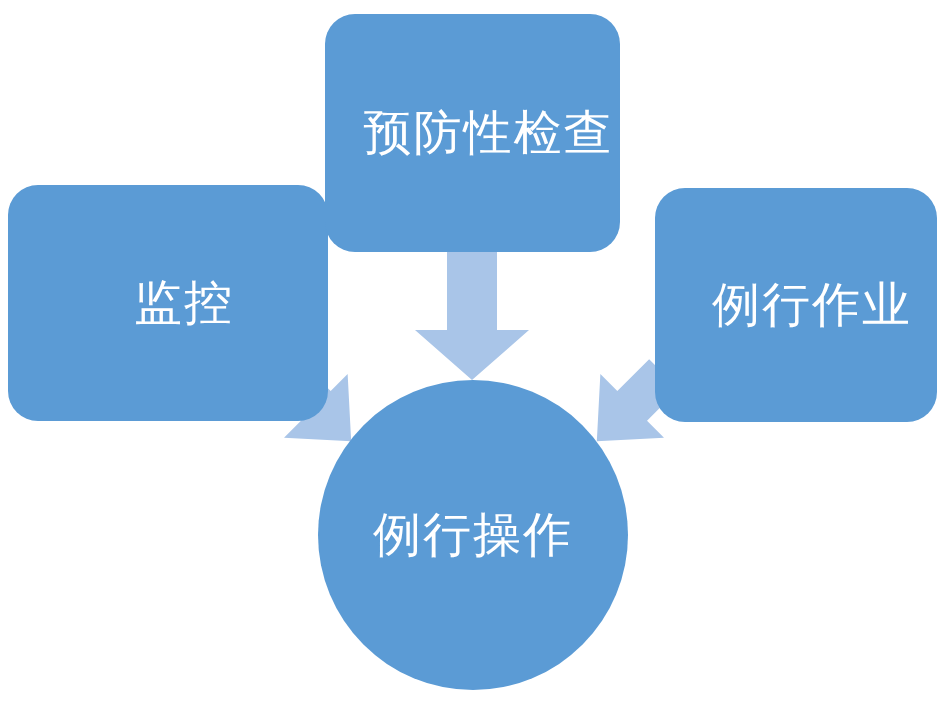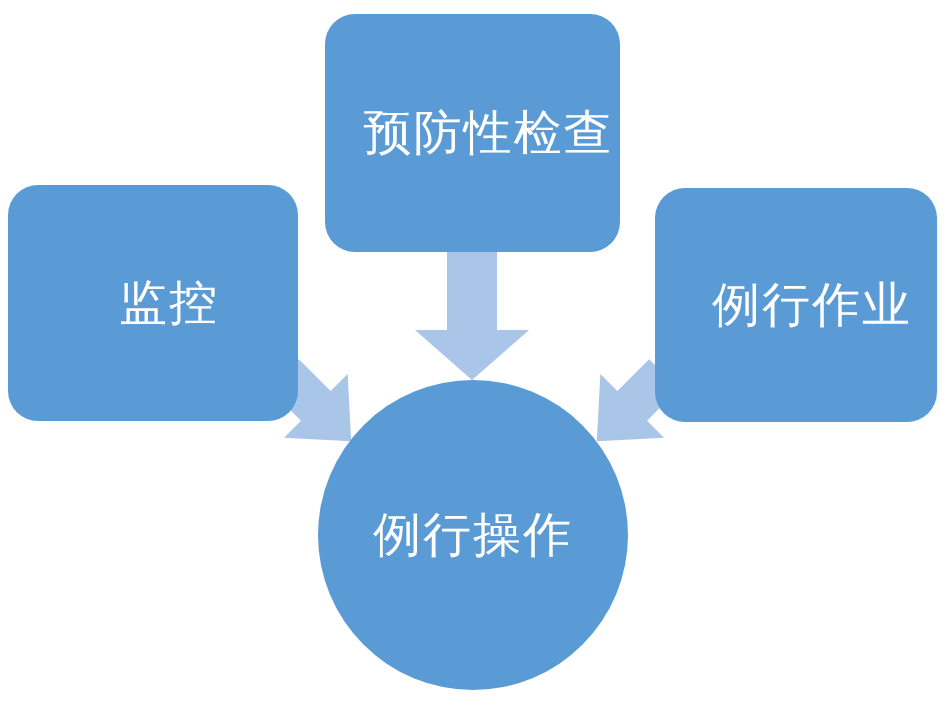--- a/index.html
+++ b/index.html
@@ -22,21 +22,21 @@
     align-items: center;
     justify-content: center;
     text-align: center;
   }
   .box {
     border-radius: 30px;
     font-size: 48px;
     letter-spacing: 2px;
     padding-left: 32px;
   }
-  .box-left  { left: 8px;   top: 185px; width: 290px; height: 236px; text-align: center; }
+  .box-left  { left: 8px;   top: 185px; width: 320px; height: 236px; text-align: center; }
   .box-top   { left: 325px; top: 14px;  width: 295px; height: 238px; }
   .box-right { left: 655px; top: 188px; width: 282px; height: 234px; text-align: center; }
   .circle {
     left: 318px; top: 380px;
     width: 310px; height: 310px;
     border-radius: 50%;
     font-size: 48px;
     line-height: 1.4;
     letter-spacing: 2px;
   }

